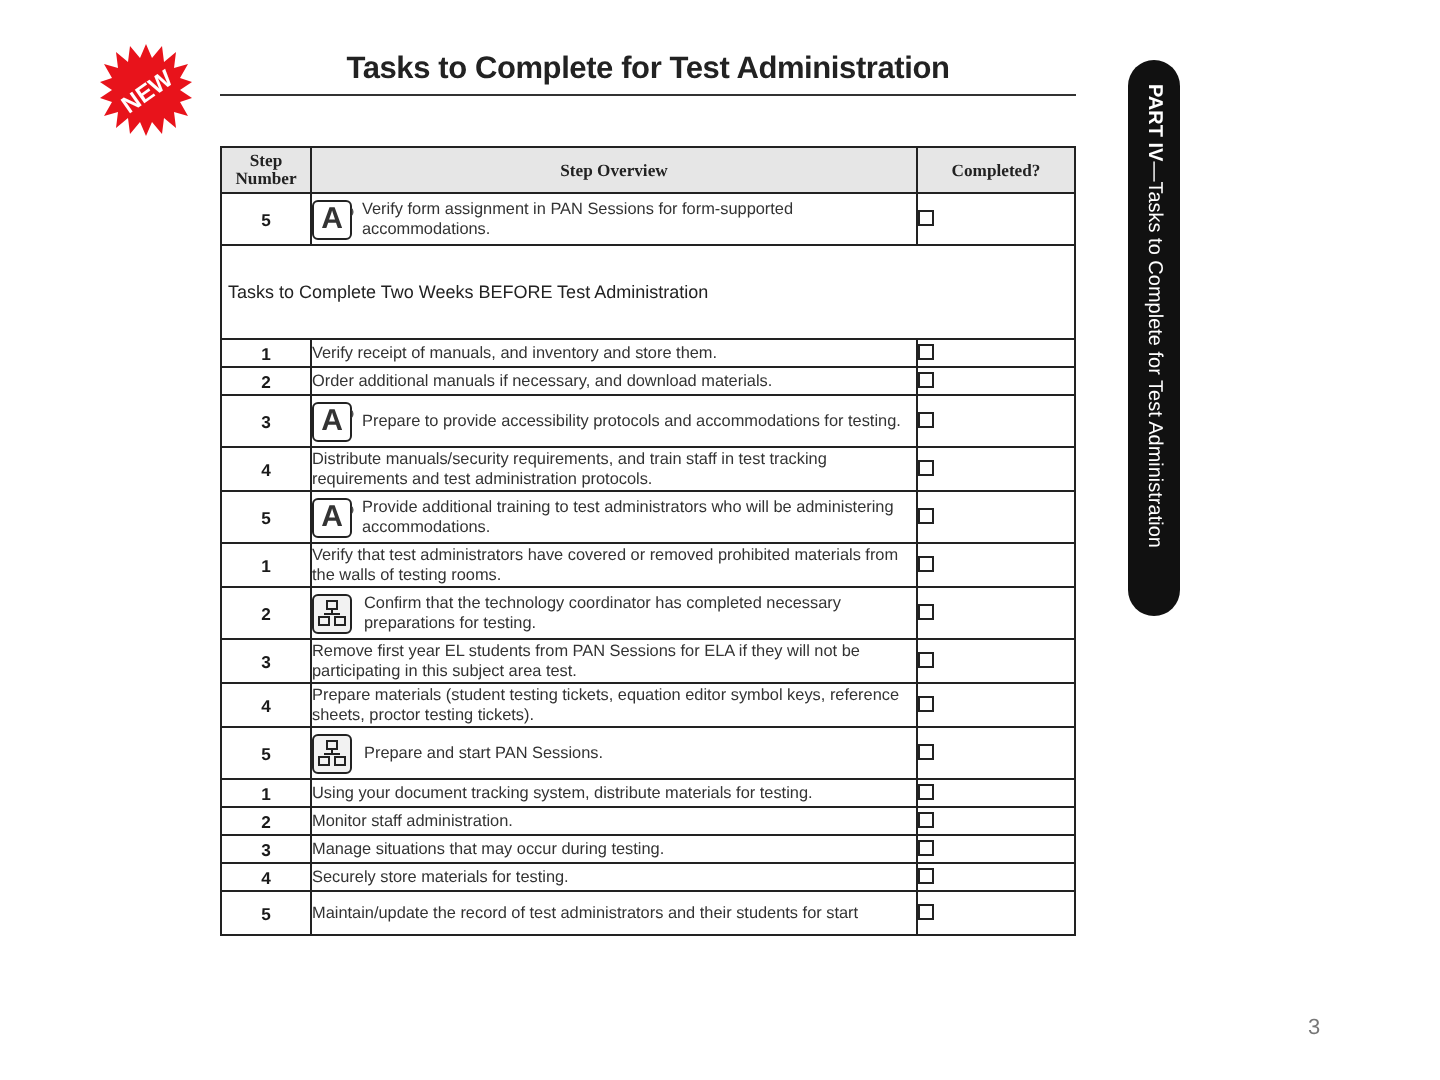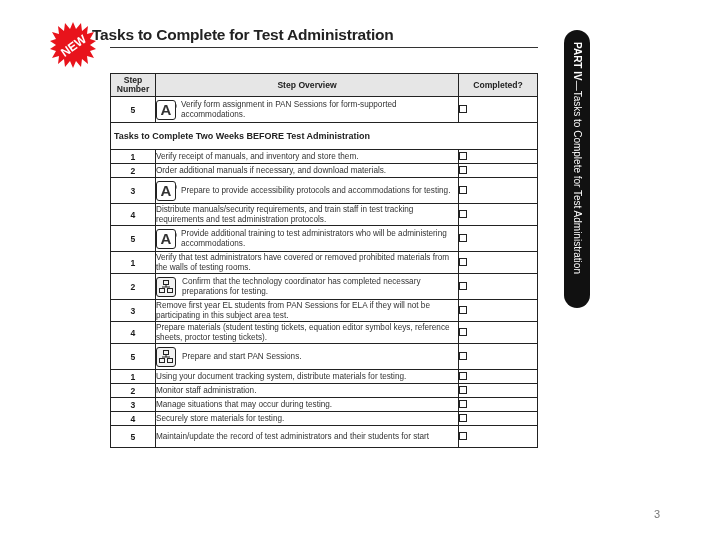--- a/index.html
+++ b/index.html
@@ -1,37 +1,37 @@
 <!DOCTYPE html>
 <html><head>
 <meta charset="utf-8">
 <style>
   html, body { margin:0; padding:0; }
   body { width:720px; height:540px; background:#ffffff; position:relative; overflow:hidden;
          font-family:"Liberation Sans", sans-serif; color:#1a1a1a; }
   .new-badge { position:absolute; left:50px; top:22px; width:46px; height:46px; }
-  .page-title { position:absolute; left:92px; top:26px; width:428px; text-align:left;
+  .page-title { position:absolute; left:110px; top:26px; width:428px; text-align:center;
         font-size:15.5px; font-weight:bold; color:#222; letter-spacing:-0.2px; }
   .title-rule { position:absolute; left:110px; top:47px; width:428px; height:1px; background:#333; }
   .side-tab { position:absolute; left:564px; top:30px; width:26px; height:278px; background:#111;
         border-radius:13px; }
   .side-tab-text { position:absolute; left:13px; top:12px; transform-origin:0 0; transform:rotate(90deg) translateY(-50%);
         white-space:nowrap; color:#fff; font-size:10px; }
   .side-tab-text b { font-weight:bold; }
   table.tasks { position:absolute; left:110px; top:73px; width:428px; border-collapse:collapse;
         font-size:8.2px; }
   table.tasks td, table.tasks th { border:1px solid #222; padding:0; }
-  thead th { background:#e6e6e6; font-weight:bold; font-size:8.6px; color:#222; height:22px; }
+  thead th { background:#e6e6e6; font-weight:bold; font-size:8.6px; color:#222; height:22px;font-family:Liberation Serif, serif; }
   th.c-step { width:44px; line-height:9px; }
   th.c-done { width:78px; }
   td.step { text-align:center; font-weight:bold; font-size:8.6px; }
   td.task { padding:2px 4px; color:#333; line-height:9.4px; }
   td.done { padding-left:5px; }
   .cb { display:inline-block; width:6px; height:6px; border:1px solid #222; border-top-width:0.6px; }
-  tr.section td { font-weight:bold; font-size:9px; padding:8px 3px; color:#222; }
+  tr.section td { font-weight:normal; font-size:9px; padding:18px 3px; color:#222; }
   .task-inner { display:flex; align-items:center; }
   .icon-a { flex:0 0 auto; width:18px; height:18px; border:1.5px solid #222; border-radius:3px;
         margin-right:5px; display:flex; align-items:center; justify-content:center;
         font-weight:bold; font-size:15px; position:relative; }
   .icon-a::after { content:")))"; position:absolute; right:-1px; top:0px; font-size:4px; letter-spacing:-1px; font-weight:normal; }
   .icon-pc { flex:0 0 auto; width:18px; height:18px; border:1.5px solid #222; border-radius:3px;
         margin-right:6px; display:flex; align-items:center; justify-content:center; background:#f2f2f2; }
   .page-num { position:absolute; left:654px; top:508px; font-size:11px; color:#777; }
 </style>
 </head>

